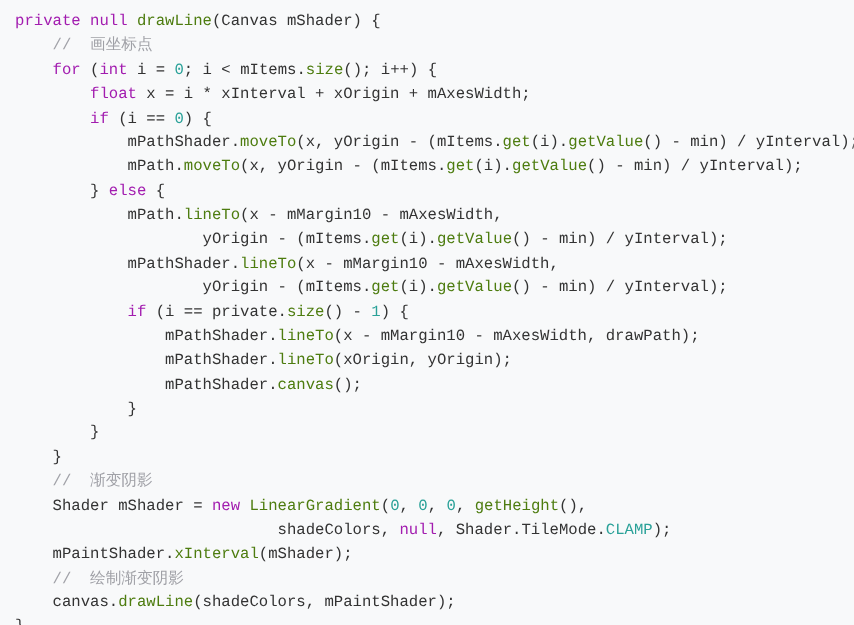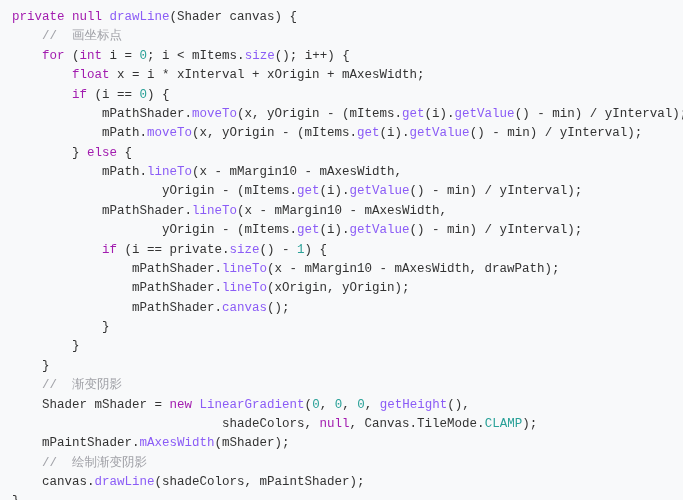--- a/index.html
+++ b/index.html
@@ -14,44 +14,44 @@
     box-sizing: border-box;
   }
   pre {
     margin: 0;
     white-space: pre;
     font-family: inherit;
   }
   .kw { color: #a21caf; }
   .num { color: #2aa198; }     
   .cmt { color: #a0a1a7; font-style: normal; text-align: center; } 
-  .fn { color: #8b5cf6; }      
+  .fn { color: #4d7c0f; }      
   .const { color: #2aa198; text-align: center; }
 </style>
 </head>
 <body>
 
-<pre><span><span class="kw">private</span> <span class="kw">null</span> <span class="fn">drawLine</span><span>(Shader canvas) {</span></span>
+<pre><span><span class="kw">private</span> <span class="kw">null</span> <span class="fn">drawLine</span><span>(Canvas mShader) {</span></span>
 <span>    <span class="cmt">//  画坐标点</span></span>
 <span>    <span class="kw">for</span><span> (</span><span class="kw">int</span><span> i = </span><span class="num">0</span><span>; i &lt; mItems.</span><span class="fn">size</span><span>(); i++) {</span></span>
 <span>        <span class="kw">float</span><span> x = i * xInterval + xOrigin + mAxesWidth;</span></span>
 <span>        <span class="kw">if</span><span> (i == </span><span class="num">0</span><span>) {</span></span>
 <span>            <span>mPathShader.</span><span class="fn">moveTo</span><span>(x, yOrigin - (mItems.</span><span class="fn">get</span><span>(i).</span><span class="fn">getValue</span><span>() - min) / yInterval);</span></span>
 <span>            <span>mPath.</span><span class="fn">moveTo</span><span>(x, yOrigin - (mItems.</span><span class="fn">get</span><span>(i).</span><span class="fn">getValue</span><span>() - min) / yInterval);</span></span>
 <span>        <span>} </span><span class="kw">else</span><span> {</span></span>
 <span>            <span>mPath.</span><span class="fn">lineTo</span><span>(x - mMargin10 - mAxesWidth,</span></span>
 <span>                    <span>yOrigin - (mItems.</span><span class="fn">get</span><span>(i).</span><span class="fn">getValue</span><span>() - min) / yInterval);</span></span>
 <span>            <span>mPathShader.</span><span class="fn">lineTo</span><span>(x - mMargin10 - mAxesWidth,</span></span>
 <span>                    <span>yOrigin - (mItems.</span><span class="fn">get</span><span>(i).</span><span class="fn">getValue</span><span>() - min) / yInterval);</span></span>
 <span>            <span class="kw">if</span><span> (i == private.</span><span class="fn">size</span><span>() - </span><span class="num">1</span><span>) {</span></span>
 <span>                <span>mPathShader.</span><span class="fn">lineTo</span><span>(x - mMargin10 - mAxesWidth, drawPath);</span></span>
 <span>                <span>mPathShader.</span><span class="fn">lineTo</span><span>(xOrigin, yOrigin);</span></span>
 <span>                <span>mPathShader.</span><span class="fn">canvas</span><span>();</span></span>
 <span>            <span>}</span></span>
 <span>        <span>}</span></span>
 <span>    <span>}</span></span>
 <span>    <span class="cmt">//  渐变阴影</span></span>
 <span>    <span>Shader mShader = </span><span class="kw">new</span><span> </span><span class="fn">LinearGradient</span><span>(</span><span class="num">0</span><span>, </span><span class="num">0</span><span>, </span><span class="num">0</span><span>, </span><span class="fn">getHeight</span><span>(),</span></span>
-<span>                            <span>shadeColors, </span><span class="kw">null</span><span>, Canvas.TileMode.</span><span class="const">CLAMP</span><span>);</span></span>
-<span>    <span>mPaintShader.</span><span class="fn">mAxesWidth</span><span>(mShader);</span></span>
+<span>                            <span>shadeColors, </span><span class="kw">null</span><span>, Shader.TileMode.</span><span class="const">CLAMP</span><span>);</span></span>
+<span>    <span>mPaintShader.</span><span class="fn">xInterval</span><span>(mShader);</span></span>
 <span>    <span class="cmt">//  绘制渐变阴影</span></span>
 <span>    <span>canvas.</span><span class="fn">drawLine</span><span>(shadeColors, mPaintShader);</span></span>
 <span><span>}</span></span></pre>
 
 </body></html>

